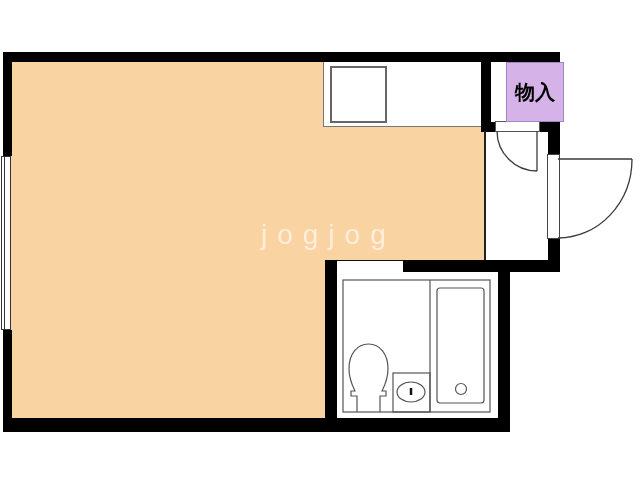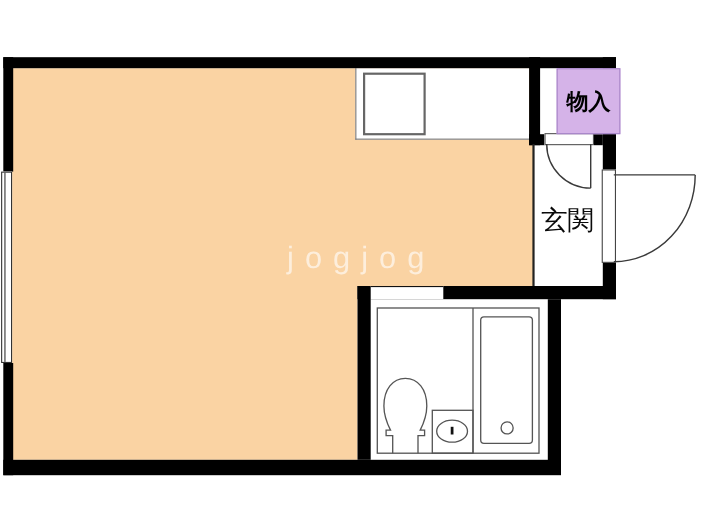--- a/index.html
+++ b/index.html
@@ -57,21 +57,20 @@
   </div>
 
   <div class="opening op-bath" style="left:337px;top:260px;width:66px;height:12px;"></div>
   <div class="opening op-closet" style="left:495px;top:121px;width:45px;height:11px;"></div>
   <div class="opening op-entry" style="left:547px;top:154px;width:13px;height:85px;"></div>
 
   <div class="closet" style="left:490px;top:62px;width:58px;height:60px;margin-left:16px;">
     <span>物入</span>
   </div>
 
-  <div class="genkan-label" style="left:492px;top:184px;">玄関</div>
 
   <div class="watermark" style="left:250px;top:219px;margin-left:11px;">jogjog</div>
 
   <svg class="overlay" width="640" height="480" viewBox="0 0 640 480">
 
     <g stroke="#3a3a3a" stroke-width="1.3" fill="none">
       <path d="M 497 131 A 40 40 0 0 0 537 171"></path>
       <line x1="537" y1="131" x2="537" y2="171"></line>
     </g>
 

